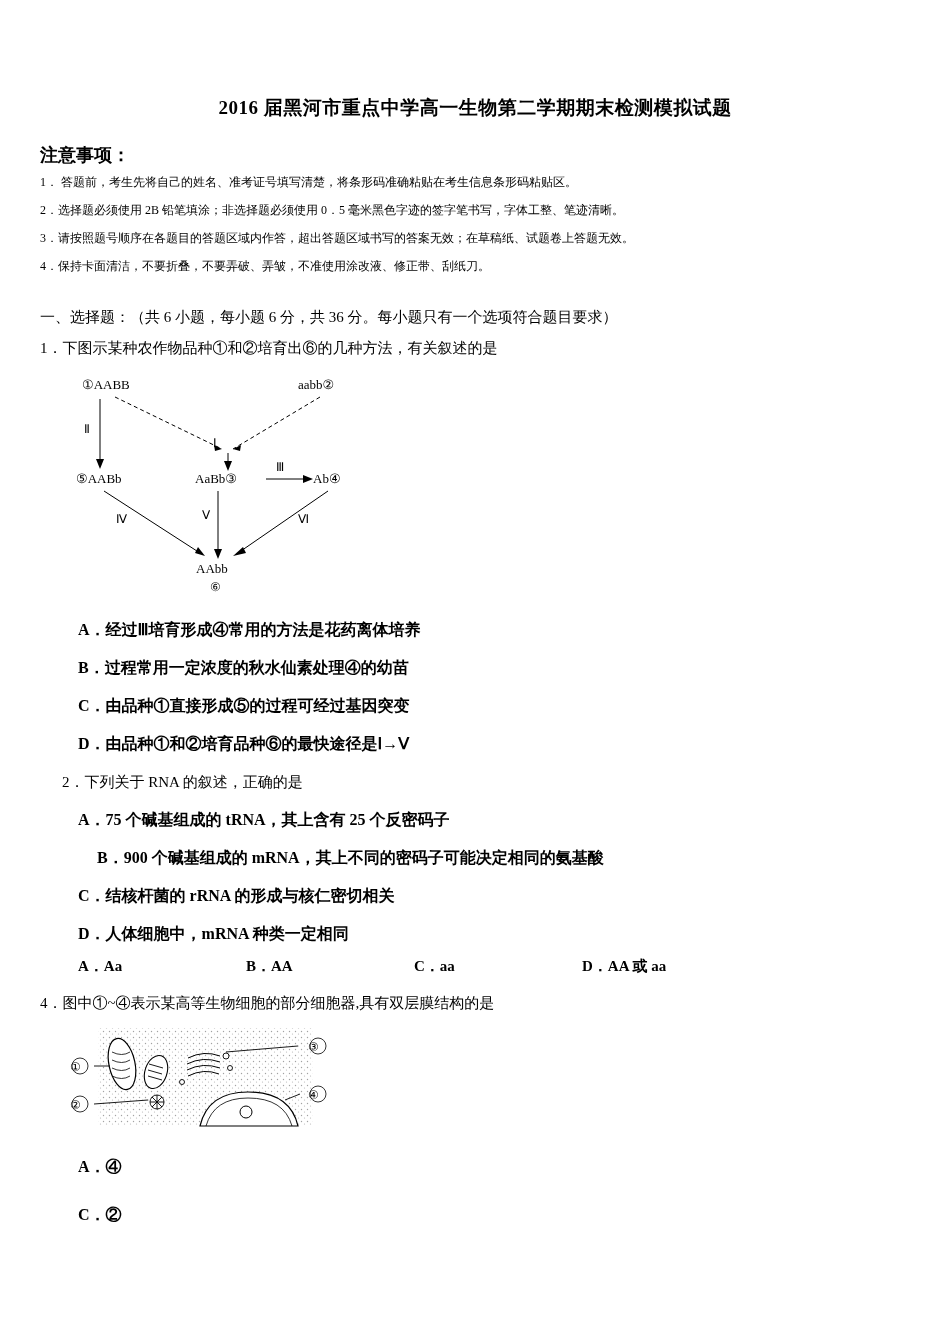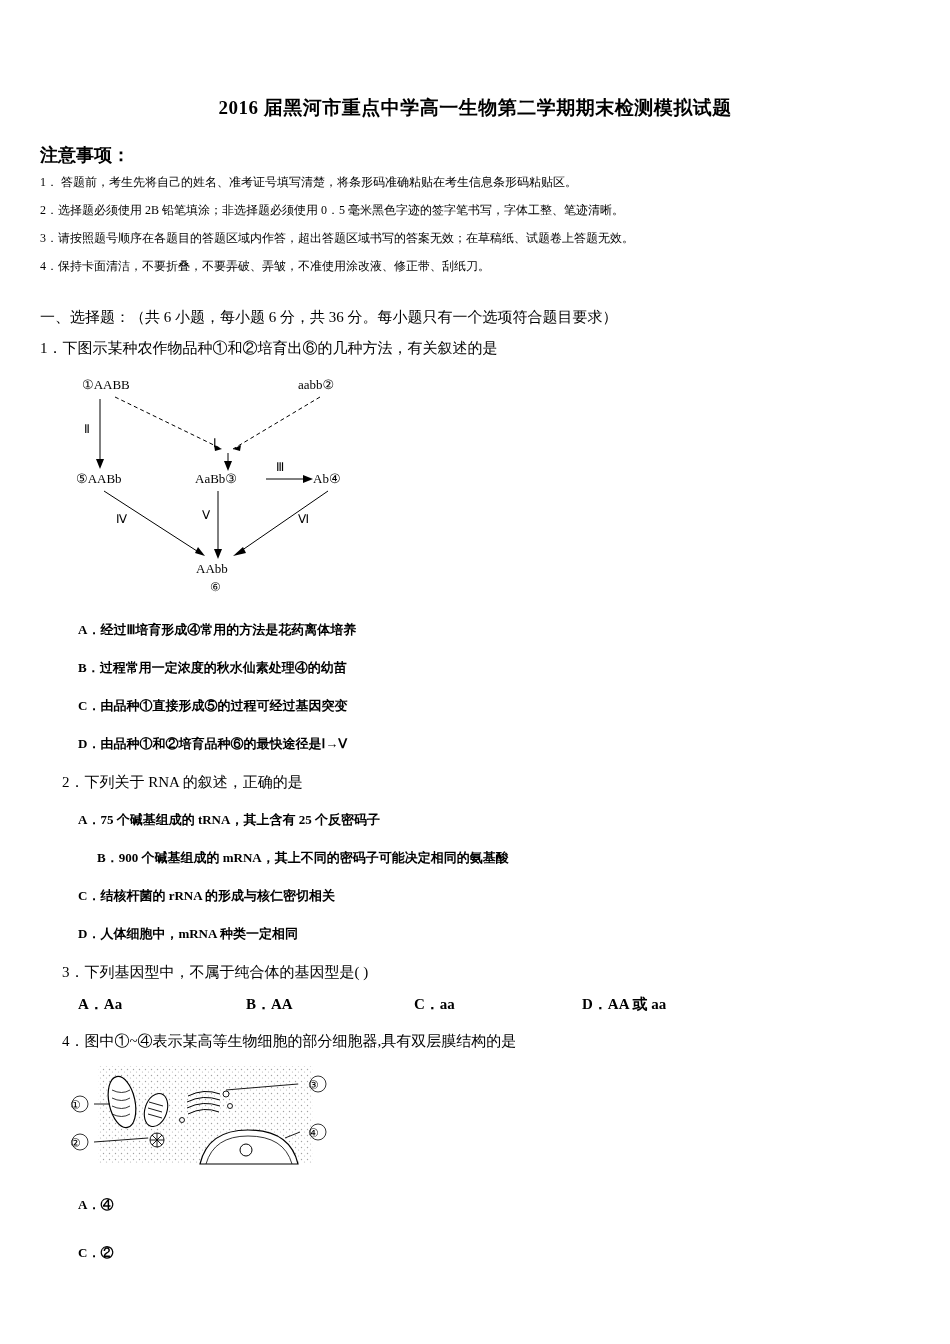--- a/index.html
+++ b/index.html
@@ -49,21 +49,21 @@
   }
   .q-line {
     font-size: 15px;
     line-height: 26px;
     margin-top: 6px;
   }
   .q-num {
     font-family: "Liberation Serif", serif;
   }
   .opt {
-    font-size: 13px;
+    font-size: 16px;
     font-weight: bold;
     line-height: 26px;
     margin-top: 12px;
     margin-left: 38px;
   }
   .opt-row {
     display: flex;
     font-size: 15px;
     font-weight: bold;
     margin-top: 10px;
@@ -155,32 +155,29 @@
 
   <div class="q-line" style="margin-top:12px; margin-left:22px;">
     <span class="q-num">2．</span><span>下列关于 RNA 的叙述，正确的是</span>
   </div>
 
   <div class="opt" style="margin-left:38px;">A．75 个碱基组成的 tRNA，其上含有 25 个反密码子</div>
   <div class="opt" style="margin-left:57px;">B．900 个碱基组成的 mRNA，其上不同的密码子可能决定相同的氨基酸</div>
   <div class="opt" style="margin-left:38px;">C．结核杆菌的 rRNA 的形成与核仁密切相关</div>
   <div class="opt" style="margin-left:38px;">D．人体细胞中，mRNA 种类一定相同</div>
 
-  <div class="q-line" style="margin-top:12px; margin-left:22px;">
-    <span class="q-num">3．</span><span>下列基因型中，不属于纯合体的基因型是(    )</span>
-  </div>
 
   <div class="opt-row">
     <div>A．Aa</div>
     <div>B．AA</div>
     <div>C．aa</div>
     <div>D．AA 或 aa</div>
   </div>
 
-  <div class="q-line" style="margin-top:14px; margin-left:22px;">
+  <div class="q-line" style="margin-top:14px; ">
     <span class="q-num">4．</span><span>图中①~④表示某高等生物细胞的部分细胞器,具有双层膜结构的是</span>
   </div>
 
   <div class="fig2">
     <svg width="290" height="110" viewBox="0 0 290 110" xmlns="http://www.w3.org/2000/svg">
       <defs>
         <pattern id="dots" x="0" y="0" width="6" height="6" patternUnits="userSpaceOnUse">
           <circle cx="1.5" cy="1.5" r="0.7" fill="#555"></circle>
           <circle cx="4.5" cy="4" r="0.6" fill="#777"></circle>
         </pattern>

